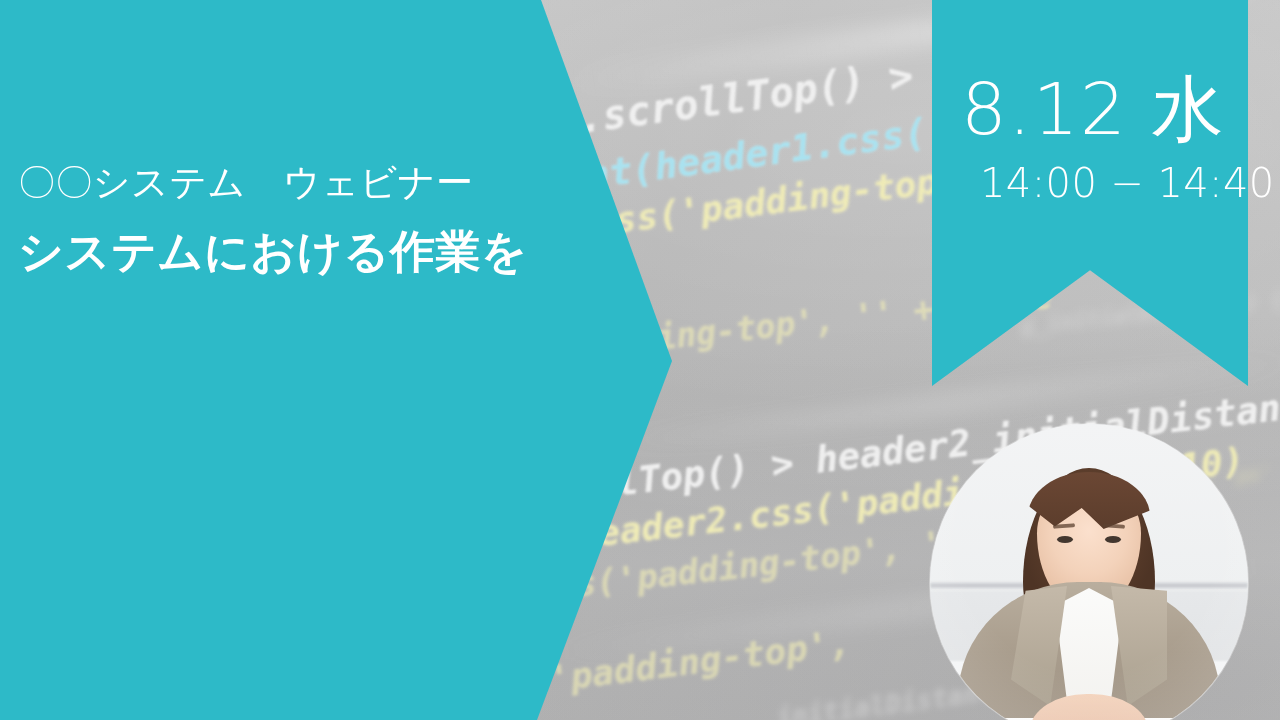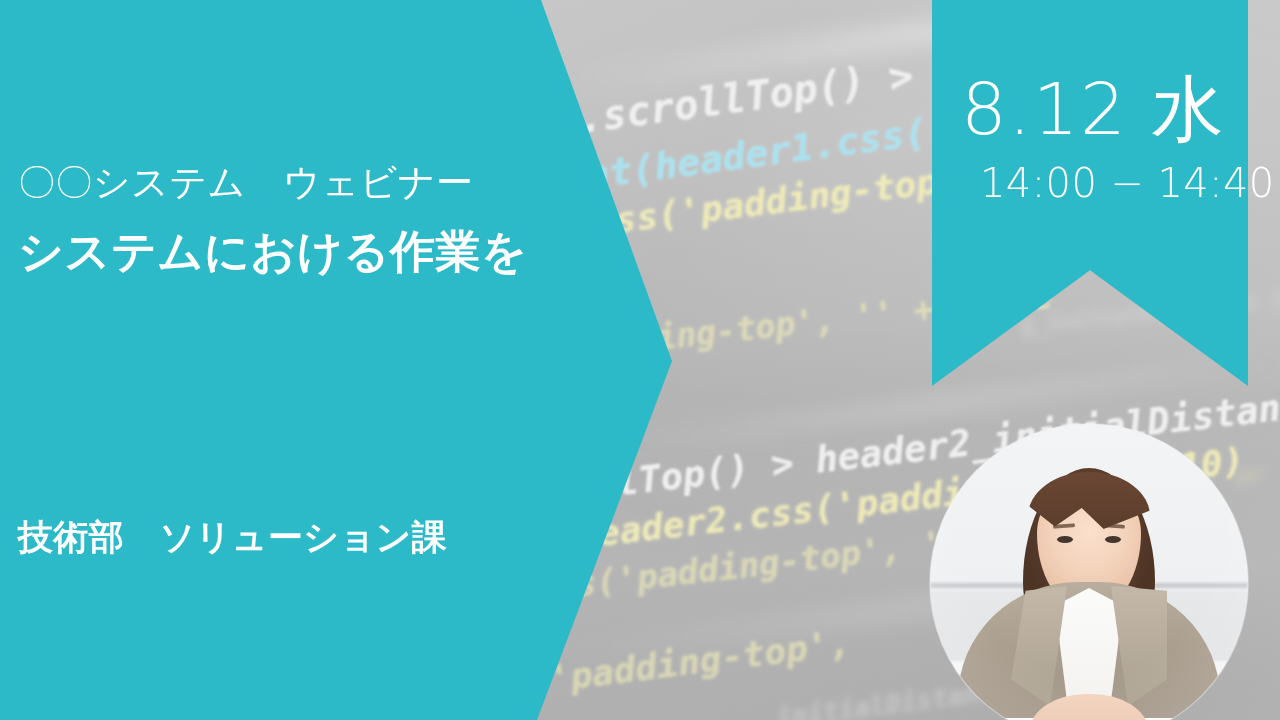--- a/index.html
+++ b/index.html
@@ -337,21 +337,20 @@
   <div class="code-layer blur-b op-mid kw-yellow" id="code8">'padding-top',</div>
   <div class="code-layer blur-c op-lo" id="code9">_initialDistance</div>
   <div class="code-layer blur-d op-lo" id="code10">g_initialDistance) {</div>
   <div class="code-layer blur-d op-lo kw-yellow" id="code11">alPadding + 'px'</div>
 
   <div id="teal-panel"></div>
 
   <div class="left-text" id="title-line1">〇〇システム　ウェビナー</div>
   <div class="left-text" id="title-line2">システムにおける作業を</div>
 
-  <div class="left-text" id="presenter-dept">技術部　ソリューション課</div>
 
   <div id="date-ribbon"></div>
   <div id="date-main">8.12 水</div>
   <div id="date-time">14:00 − 14:40</div>
 
   <div id="presenter-photo">
     <div class="photo-bg"></div>
     <div class="hair"></div>
     <div class="neck"></div>
     <div class="face">

